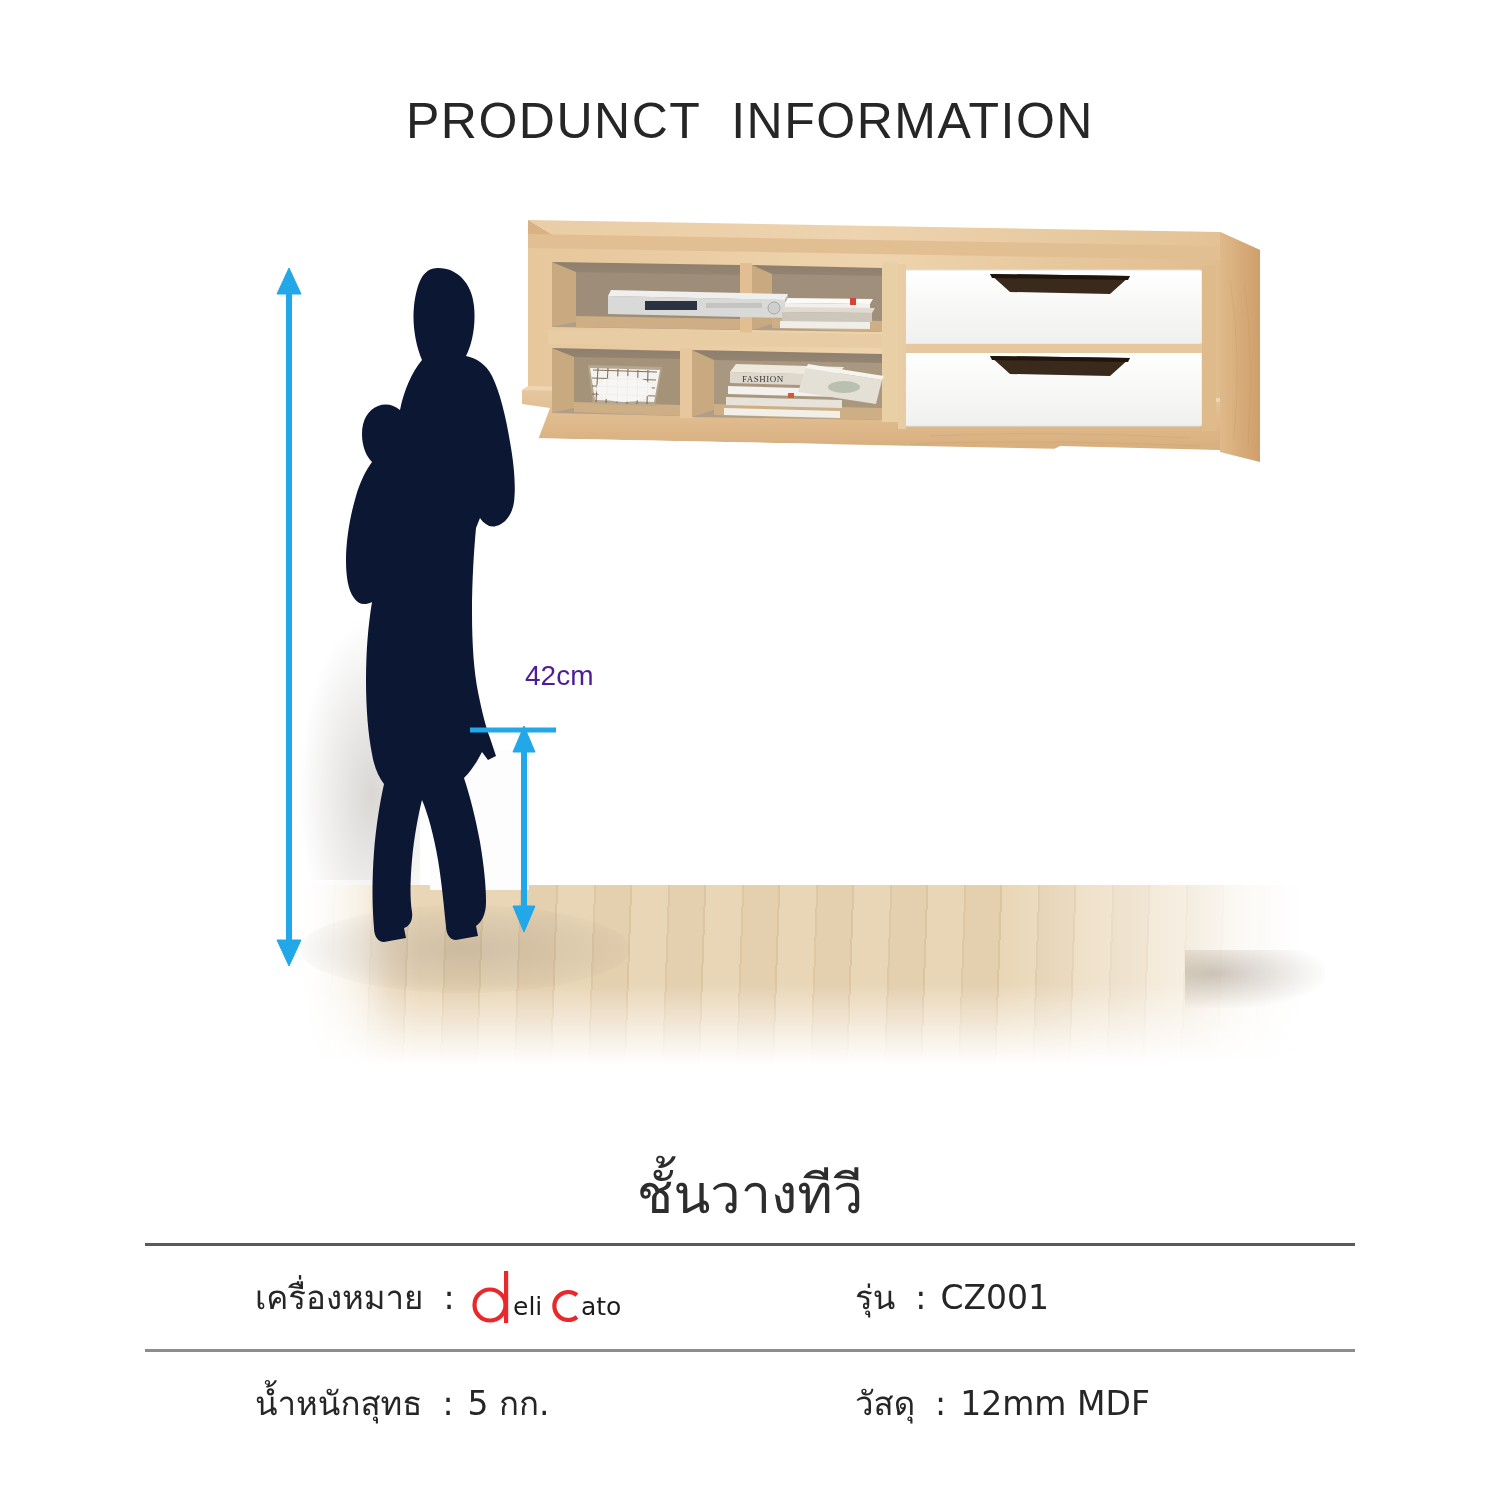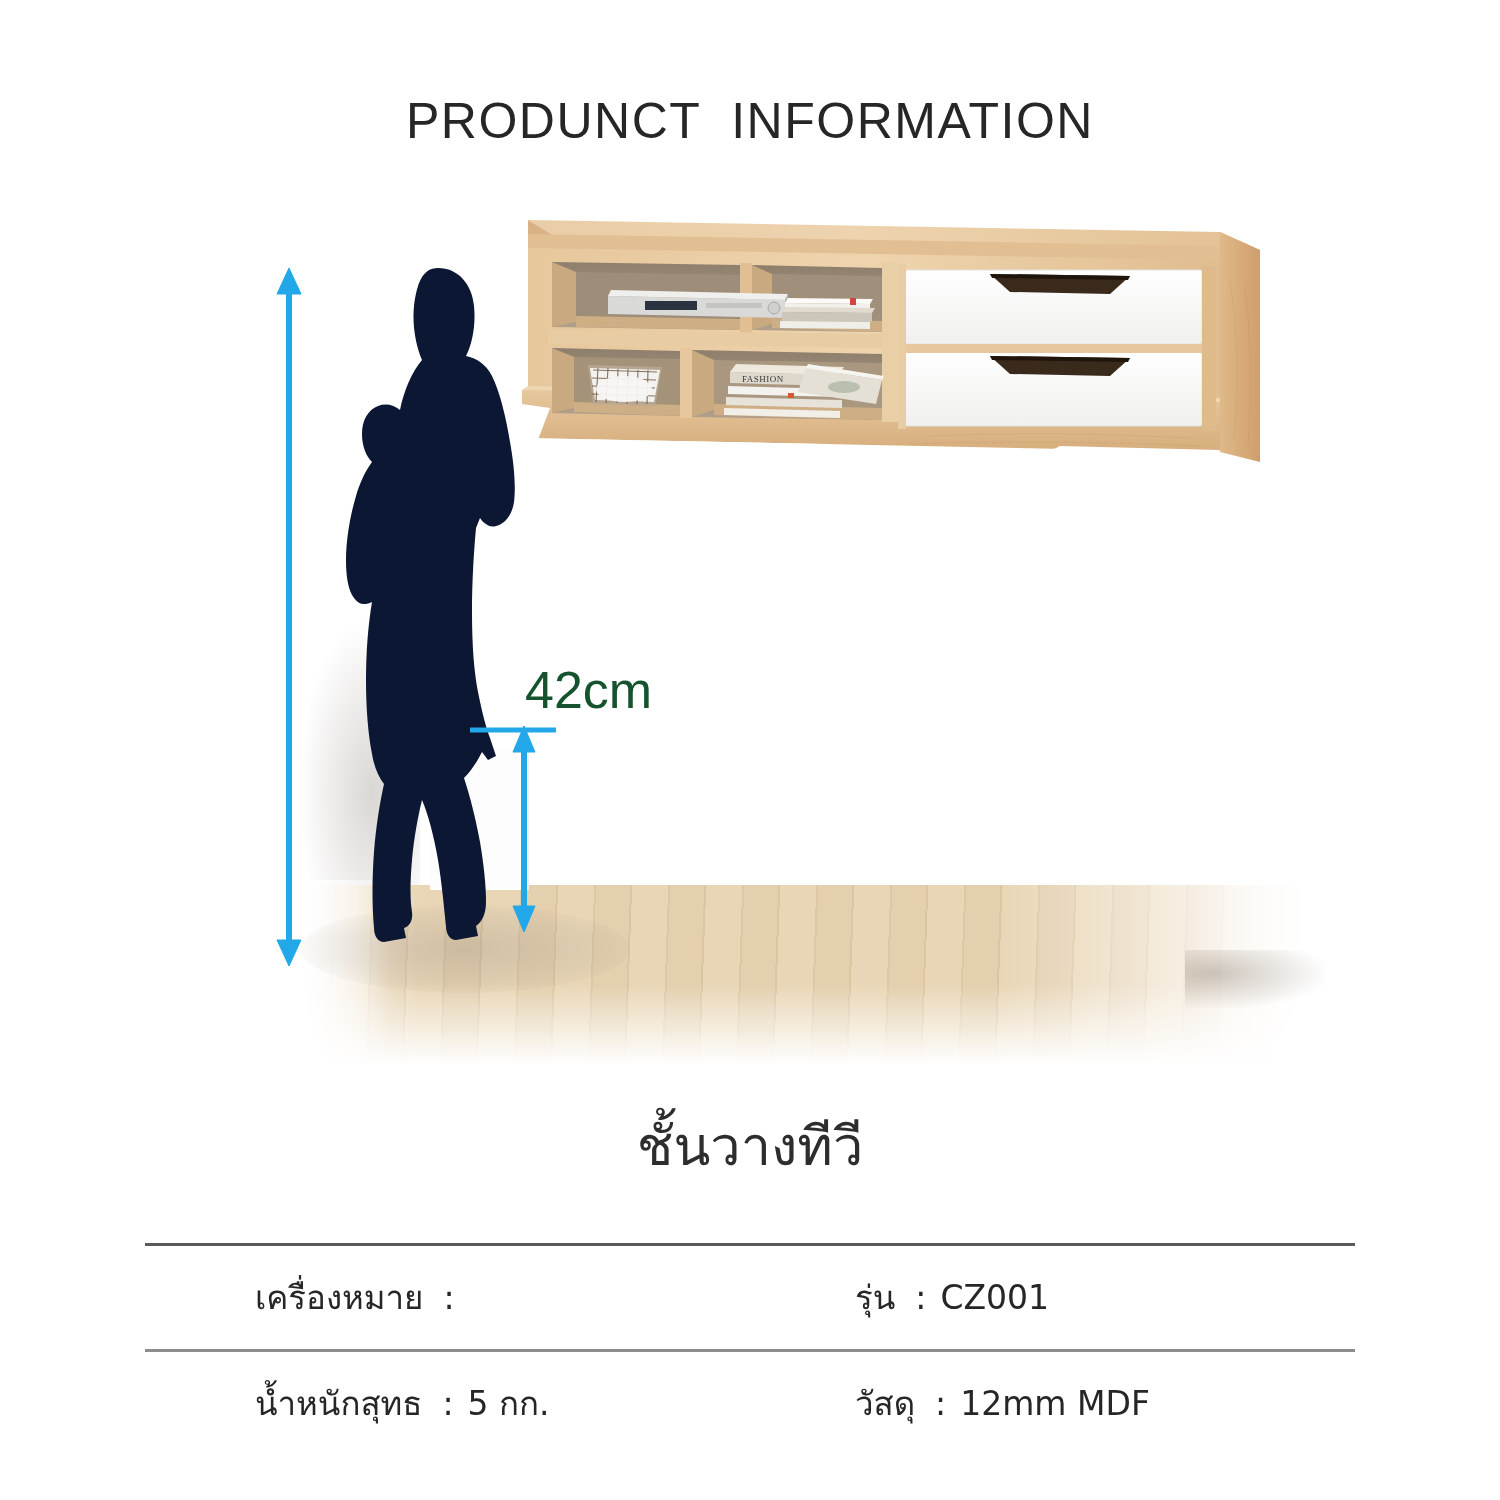--- a/index.html
+++ b/index.html
@@ -125,31 +125,31 @@
     top: 435px;
     font-size: 44px;
     color: #22a7e8;
     white-space: nowrap;
     letter-spacing: 0px;
   }
   .dim-42-label {
     position: absolute;
     left: 525px;
     top: 470px;
-    font-size: 52px;
-    color: #14532d;
+    font-size: 28px;
+    color: #4c1d95;
     white-space: nowrap;
   }
   .arrows { position: absolute; left: 0; top: 0; width: 1500px; height: 870px; pointer-events: none; }
   .arrows svg { display: block; width: 100%; height: 100%; }
 
   
   .product-name {
     position: absolute;
-    top: 1116px;
+    top: 1164px;
     left: 0;
     width: 1500px;
     text-align: center;
     font-size: 54px;
     color: #2d2d2d;
     font-family: "DejaVu Sans", "Liberation Sans", sans-serif;
     line-height: 1.15;
   }
 
   
@@ -454,20 +454,33 @@
 <div class="product-name">ชั้นวางทีวี</div>
 
 <div class="spec-table">
 
   <div class="spec-rule"></div>
 
   <div class="spec-row">
     <div class="spec-cell left">
       <span class="spec-label">เครื่องหมาย</span>
       <span class="spec-colon">:</span>
+      <span class="logo-delicato">
+        <svg viewBox="0 0 172 58" xmlns="http://www.w3.org/2000/svg">
+
+          <circle cx="21" cy="36" r="15.5" fill="none" stroke="#e8282b" stroke-width="4.2"></circle>
+          <rect x="35" y="2" width="4.2" height="52" fill="#e8282b"></rect>
+
+          <text x="44" y="46" font-family="DejaVu Sans, sans-serif" font-size="25" fill="#1c1c1c">eli</text>
+
+          <path d="M 108,26 A 14 14 0 1 0 108,48" fill="none" stroke="#e8282b" stroke-width="4.2"></path>
+
+          <text x="112" y="46" font-family="DejaVu Sans, sans-serif" font-size="25" fill="#1c1c1c">ato</text>
+        </svg>
+      </span>
     </div>
     <div class="spec-cell right">
       <span class="spec-label">รุ่น</span>
       <span class="spec-colon">:</span>
       <span class="spec-value">CZ001</span>
     </div>
   </div>
 
   <div class="spec-rule light"></div>
 

